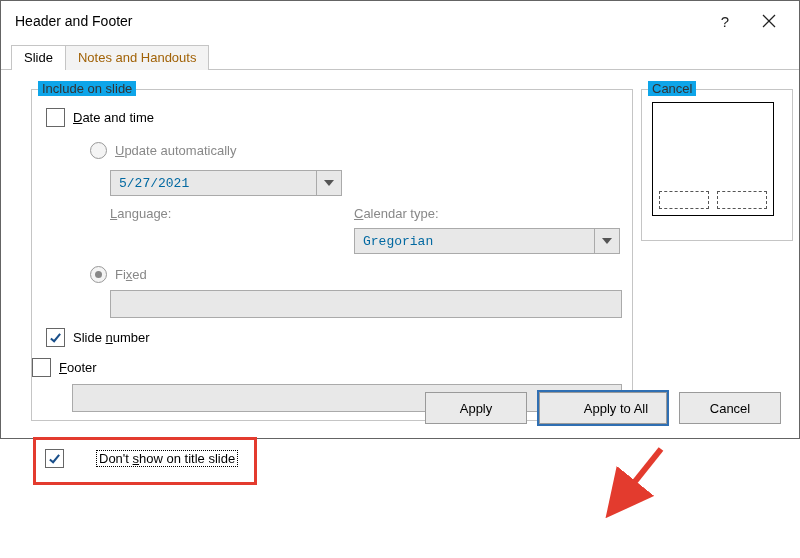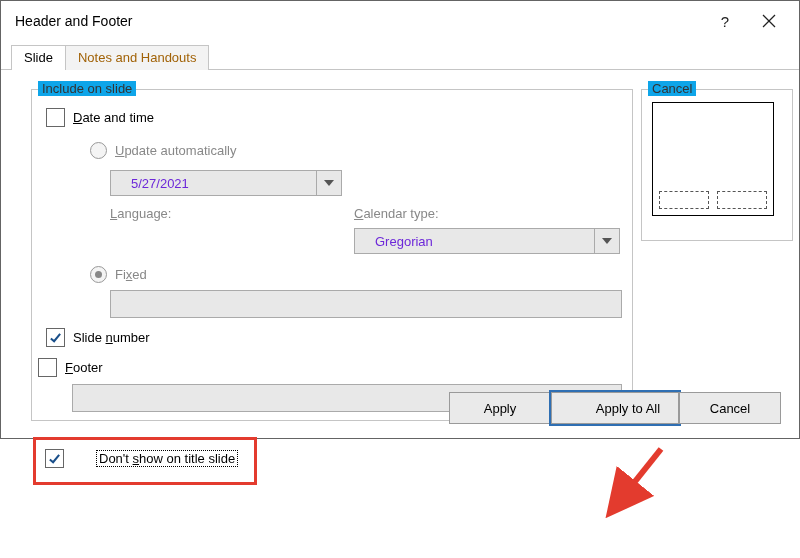--- a/index.html
+++ b/index.html
@@ -21,34 +21,34 @@
   .row{position:absolute;display:flex;align-items:center;}
   .cb{width:17px;height:17px;border:1px solid #666;margin-right:8px;display:inline-flex;align-items:center;justify-content:center;background:#fff;}
   .cb svg{width:13px;height:13px;stroke:#1a4f8a;stroke-width:2.2;fill:none;}
   .radio{width:15px;height:15px;border:1px solid #999;border-radius:50%;margin-right:8px;display:inline-flex;align-items:center;justify-content:center;background:#f4f4f4;}
   .radio .dot{width:7px;height:7px;border-radius:50%;background:#888;display:none;}
   .radio.sel .dot{display:block;}
   .lbl{white-space:nowrap;}
   .u{text-decoration:underline;}
   .disabled{color:#888;}
   .combo{display:flex;height:26px;}
-  .combo .ci{flex:1;border:1px solid #aaa;border-right:none;background:#e8e8e8;color:#6d28d9;padding:0 20px;display:flex;align-items:center;}
+  .combo .ci{flex:1;border:1px solid #aaa;border-right:none;background:#e8e8e8;color:#0369a1;padding:0 8px;display:flex;align-items:center;font-family:Liberation Mono, monospace;}
   .combo .cd{width:24px;border:1px solid #aaa;background:#e8e8e8;display:flex;align-items:center;justify-content:center;}
   .combo .cd svg{width:10px;height:10px;fill:#555;}
   .textbox{height:26px;border:1px solid #aaa;background:#e8e8e8;}
   
   .prev-slide{position:absolute;left:10px;top:12px;width:120px;height:112px;border:1.5px solid #000;background:#fff;}
   .prev-ph{position:absolute;border:1.5px dashed #555;background:#fff;}
   .prev-ph.left{left:6px;bottom:6px;width:48px;height:16px;}
   .prev-ph.right{right:6px;bottom:6px;width:48px;height:16px;}
   
   .hl{position:absolute;border:3px solid #e33b2e;pointer-events:none;}
   .dotted-focus{border:1px dotted #000;padding:0 2px;margin-left:24px;}
   
-  .btnrow{position:absolute;right:18px;bottom:14px;display:flex;}
+  .btnrow{position:absolute;right:18px;bottom:14px;display:flex;gap:12px;}
   .btn{min-width:100px;height:30px;border:1px solid #9a9a9a;background:#eaeaea;display:flex;align-items:center;justify-content:center;font-size:13px;}
   .btn.hl-btn{outline:2px solid #2f6fb3;outline-offset:0;padding-left:26px;}
   
   .arrow{position:absolute;pointer-events:none;}
 </style>
 </head>
 <body>
 
 <div class="dialog">
 
@@ -120,21 +120,21 @@
 
       <div class="row" style="left:14px;top:238px;">
         <span class="cb">
             <svg viewBox="0 0 14 14">
               <polyline points="2,8 5.5,11 12,3"></polyline>
             </svg>
           </span>
         <span class="lbl">Slide <span class="u">n</span>umber</span>
       </div>
 
-      <div class="row" style="left:6px;top:268px;">
+      <div class="row" style="left:0;top:268px;">
         <span class="cb"></span>
         <span class="lbl"><span class="u">F</span>ooter</span>
       </div>
       <div class="textbox" style="position:absolute;left:40px;top:294px;width:548px;"></div>
     </div>
 
     <div class="fieldset fs-preview">
       <div class="legend">Cancel</div>
       <div class="prev-slide">
         <div class="prev-ph left"></div>

